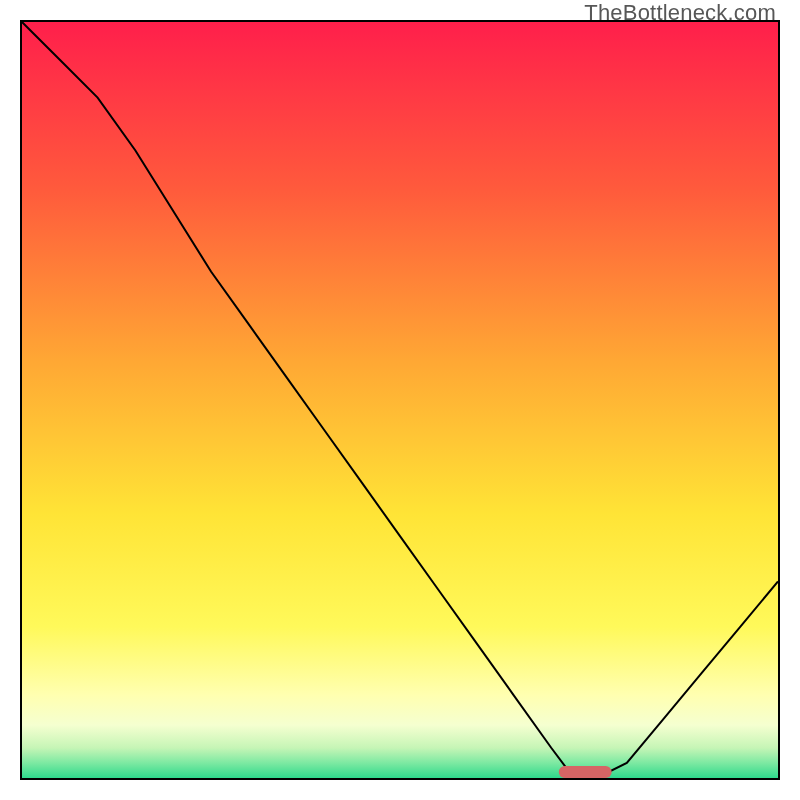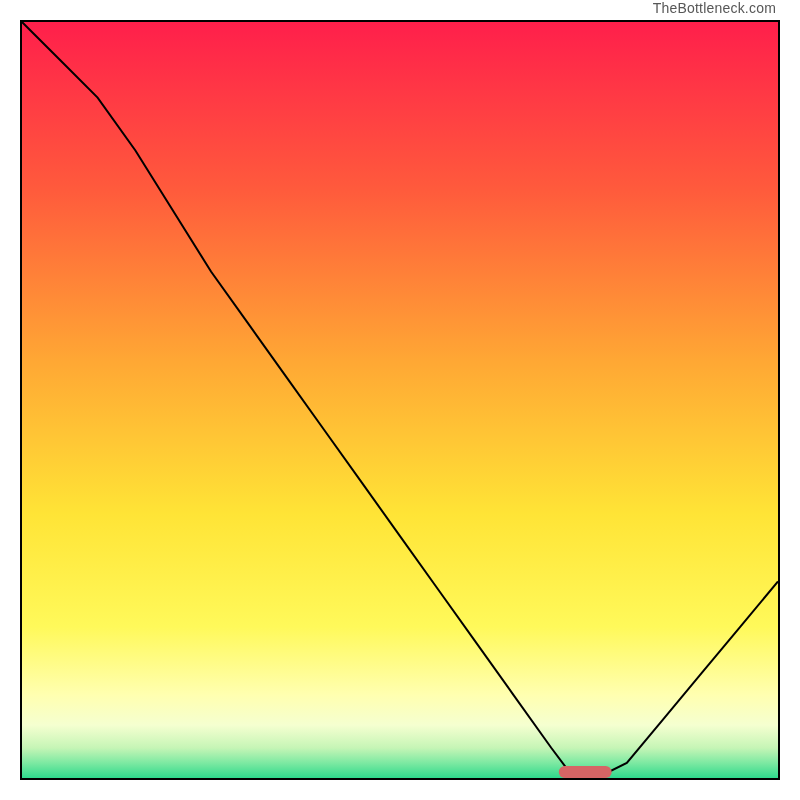--- a/index.html
+++ b/index.html
@@ -37,21 +37,21 @@
     left: 0;
     top: 0;
     width: 100%;
     height: 100%;
   }
   .watermark {
     position: absolute;
     top: 0;
     right: 24px;
     font-family: Arial, sans-serif;
-    font-size: 14px;
+    font-size: 22px;
     color: #575757;
     font-weight: 500;
     letter-spacing: 0.2px;
   }
 </style>
 </head>
 <body>
 
 <div class="chart-wrap">
 

